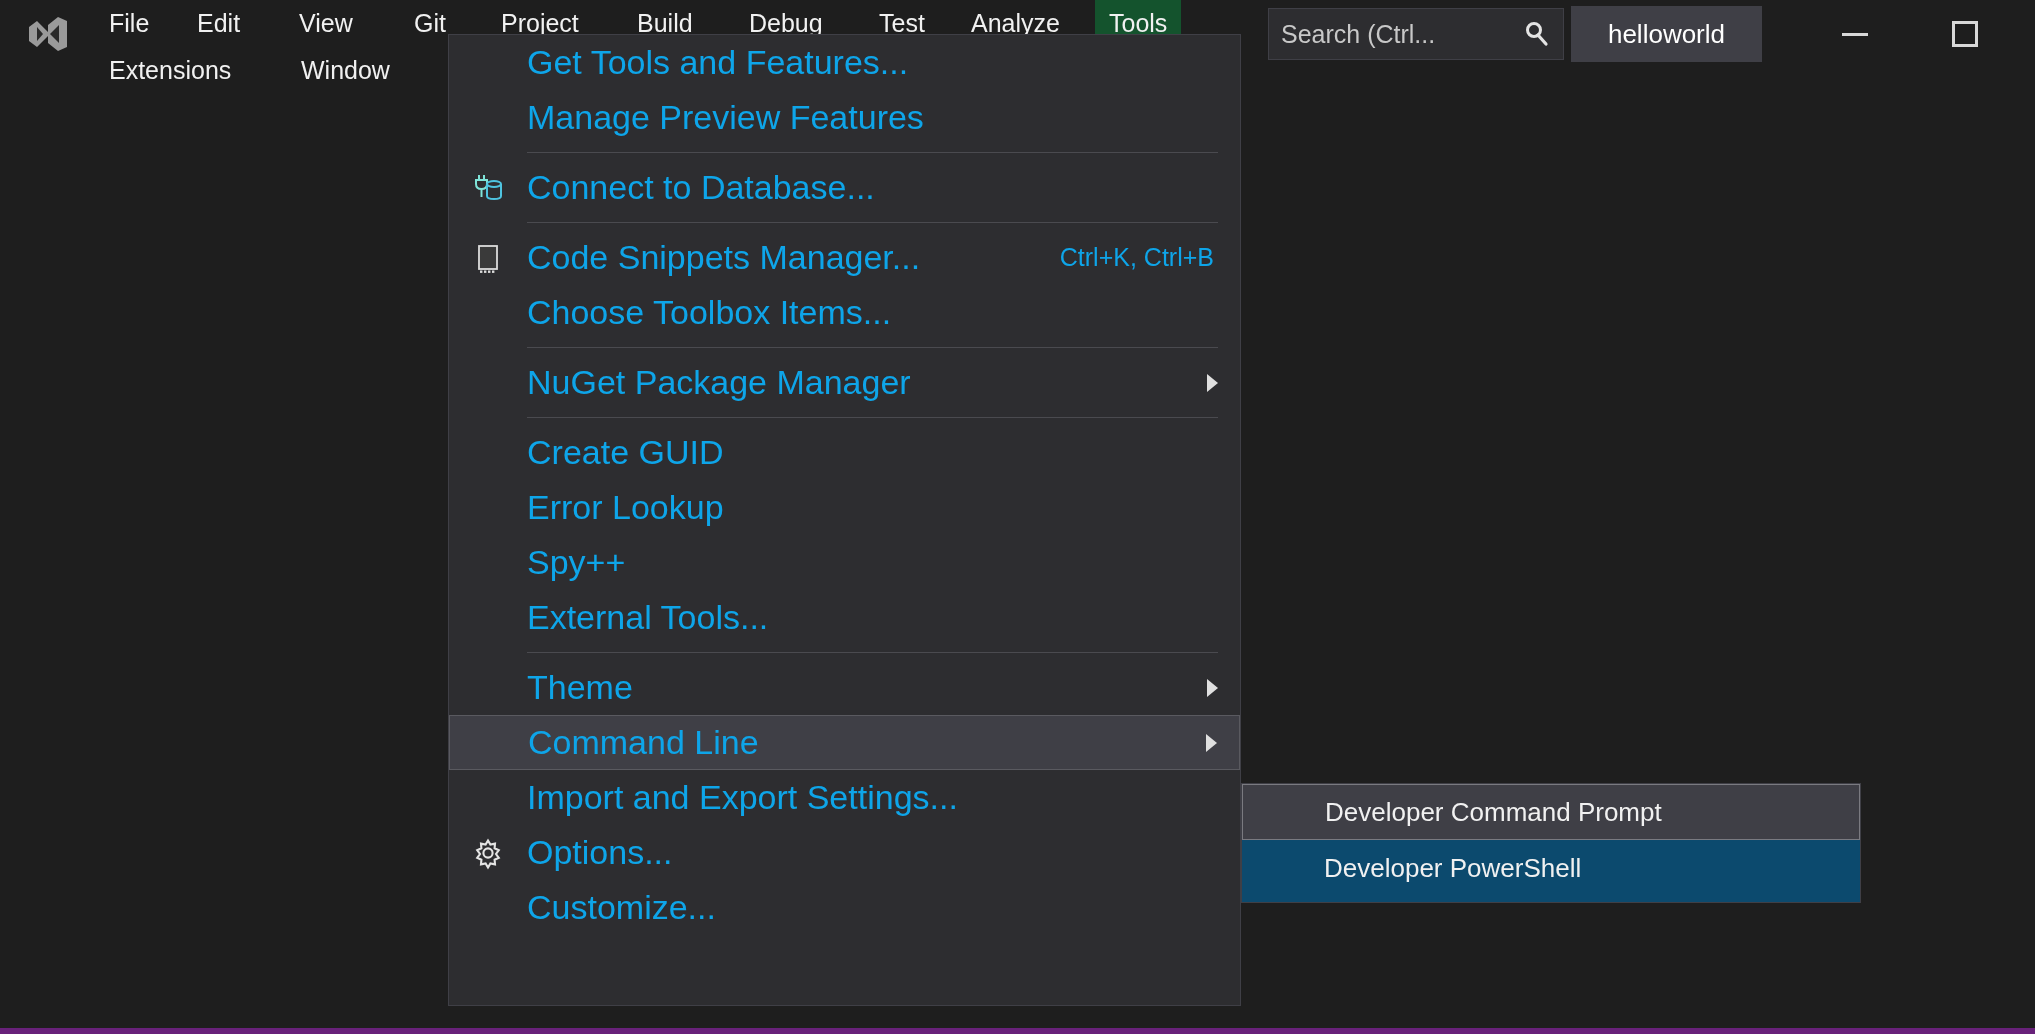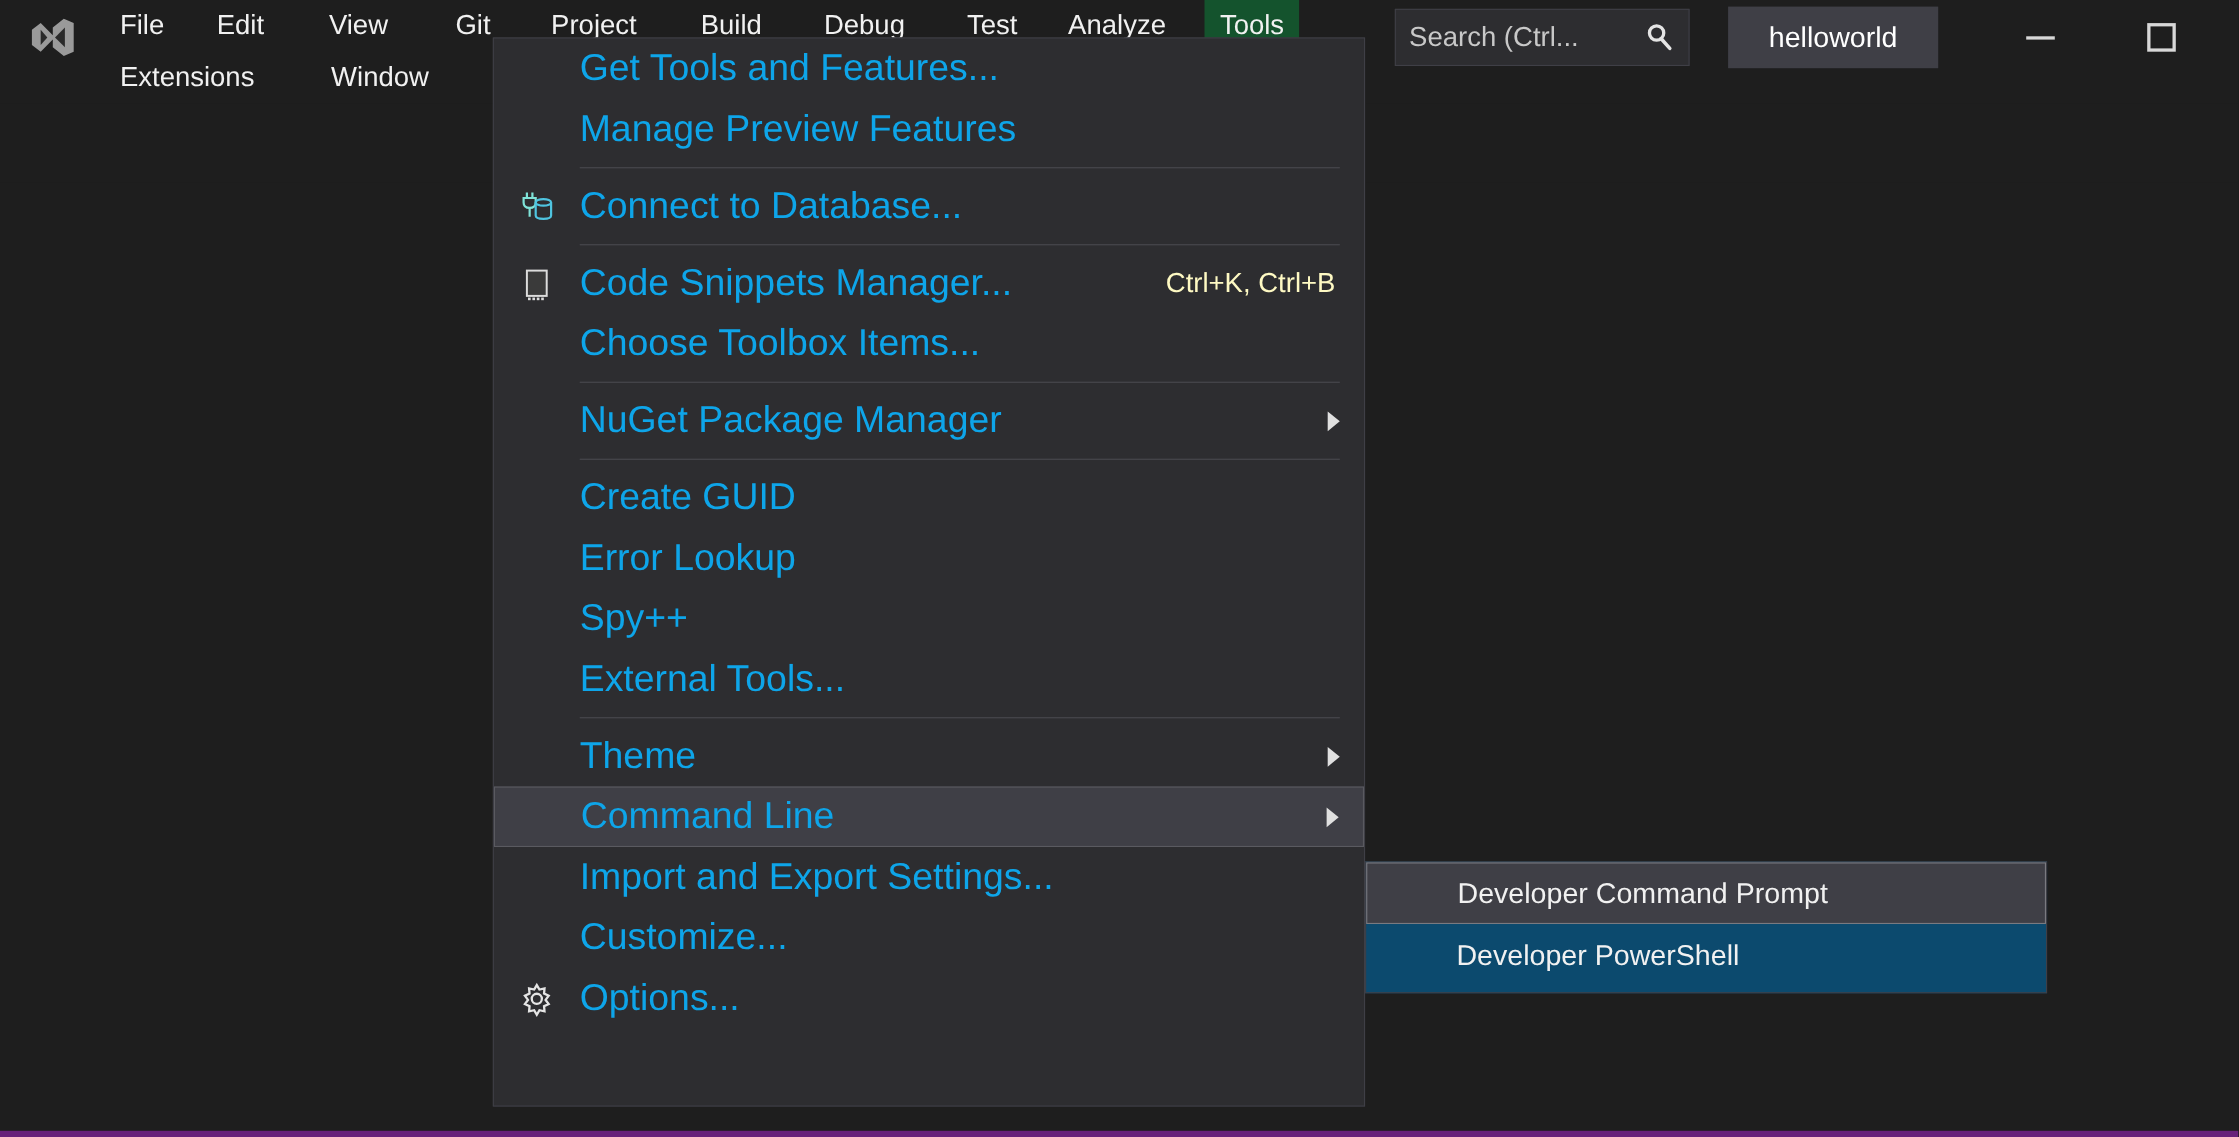--- a/index.html
+++ b/index.html
@@ -41,21 +41,21 @@
     font-size: 25px;
     color: #f1f1f1;
     white-space: nowrap;
     cursor: default;
   }
   .menu-item.active { background: #14532d; }
 
   
   .searchbox {
     position: absolute; left: 1268px; top: 8px;
-    width: 268px; height: 52px;
+    width: 296px; height: 52px;
     background: #2d2d30;
     border: 1px solid #3f3f46;
     display: flex; align-items: center;
     padding: 0 12px;
   }
   .searchbox .ph {
     font-size: 25px; color: #c8c8c8; white-space: nowrap;
     flex: 1;
   }
   .searchbox .mag { width: 28px; height: 28px; flex: 0 0 28px; }
@@ -157,21 +157,21 @@
     width: 78px; flex: 0 0 78px;
     display: flex; align-items: center; justify-content: center;
   }
   .mi .txt {
     flex: 1;
     font-size: 34px;
     color: #0ea5e9;
     white-space: nowrap;
   }
   .mi .short {
-    font-size: 25px; color: #fef9c3;
+    font-size: 25px; color: #0ea5e9;
     padding-right: 26px; white-space: nowrap;
   }
   .mi .sub {
     width: 56px; flex: 0 0 56px;
     display: flex; align-items: center; justify-content: center;
   }
   .mi .sub i {
     width: 0; height: 0;
     border-top: 9px solid transparent;
     border-bottom: 9px solid transparent;
@@ -519,34 +519,34 @@
       <span class="txt">Command Line</span>
       <span class="sub">
           <i></i>
         </span>
     </div>
     <div class="mi">
       <span class="ico"></span>
       <span class="txt">Import and Export Settings...</span>
     </div>
     <div class="mi">
-      <span class="ico"></span>
-      <span class="txt">Customize...</span>
-    </div>
-    <div class="mi">
       <span class="ico">
         <svg viewBox="0 0 34 34" width="34" height="34">
           <g fill="none" stroke="#e4e4e4" stroke-width="2.1">
             <circle cx="17" cy="17" r="4.6"></circle>
             <path d="M17 4.5 L19.4 8.6 L24 7.6 L23.6 12.3 L27.8 14.2 L25 18 L27.8 21.8 L23.6 23.7 L24 28.4 L19.4 27.4 L17 31.5 L14.6 27.4 L10 28.4 L10.4 23.7 L6.2 21.8 L9 18 L6.2 14.2 L10.4 12.3 L10 7.6 L14.6 8.6 Z"></path>
           </g>
         </svg>
       </span>
       <span class="txt">Options...</span>
     </div>
+    <div class="mi">
+      <span class="ico"></span>
+      <span class="txt">Customize...</span>
+    </div>
   </div>
 
   <div class="submenu">
     <div class="smi sel">
       <span>Developer Command Prompt</span>
     </div>
     <div class="smi">
       <span>Developer PowerShell</span>
     </div>
   </div>

